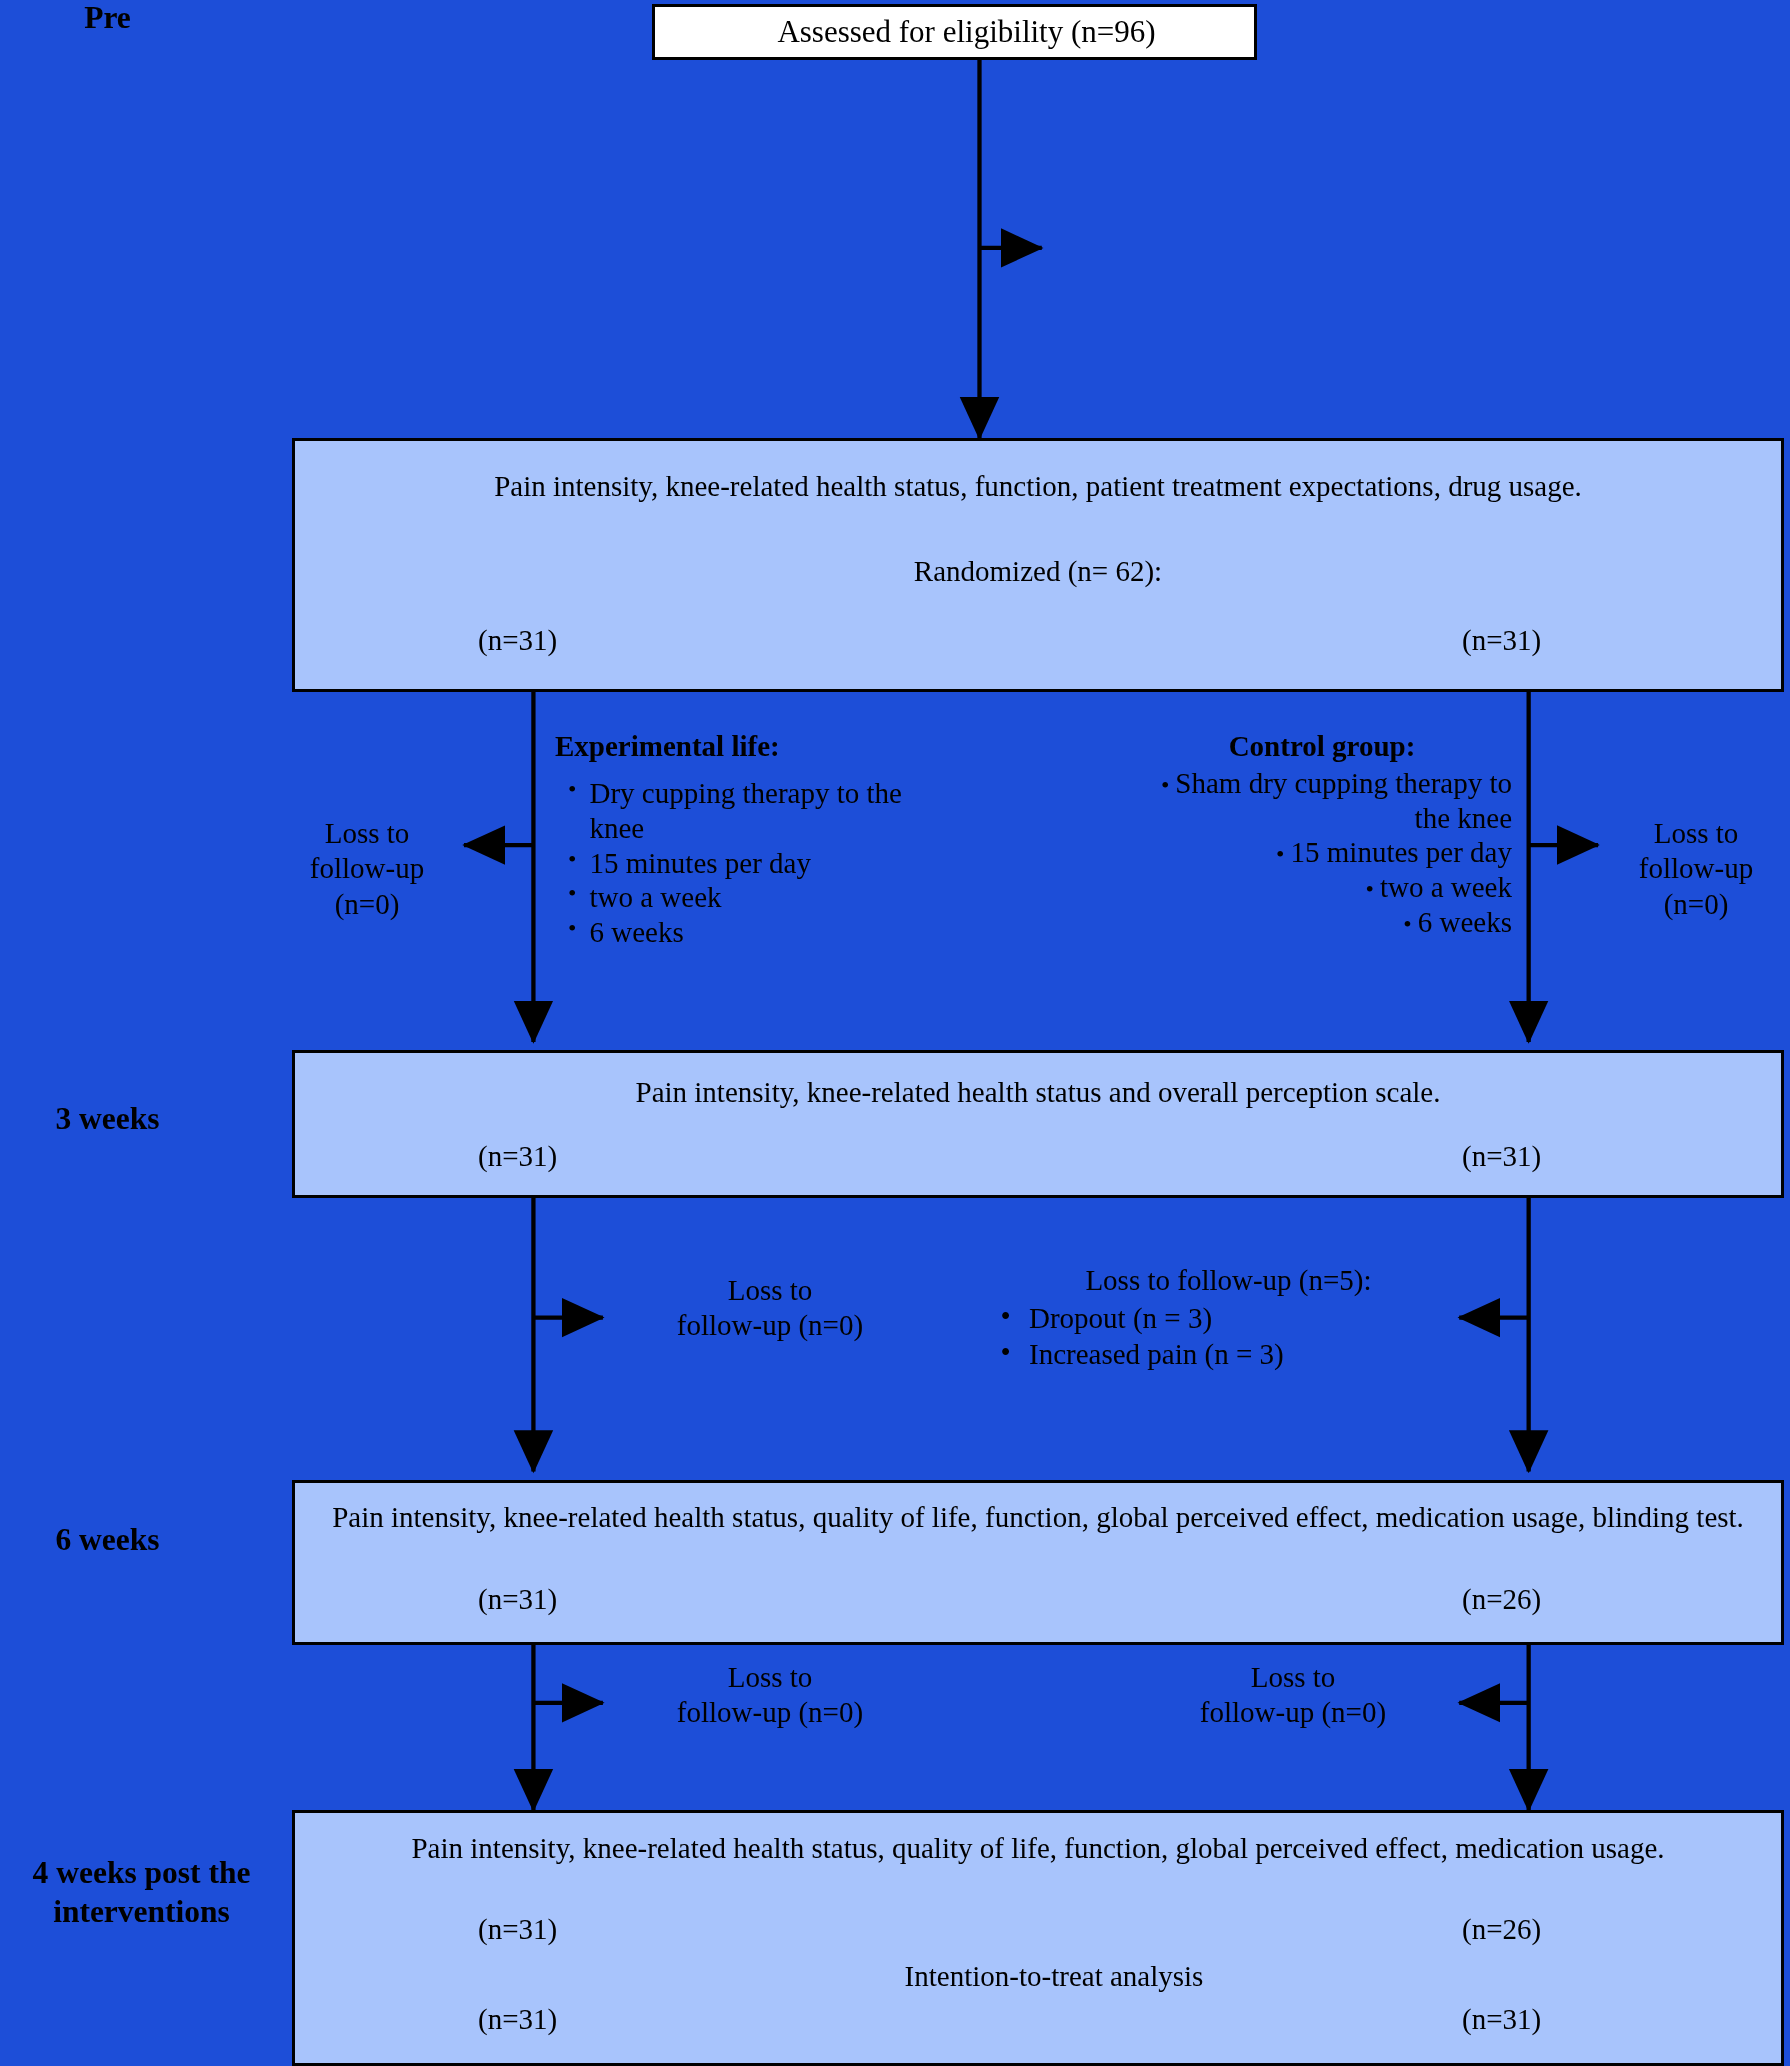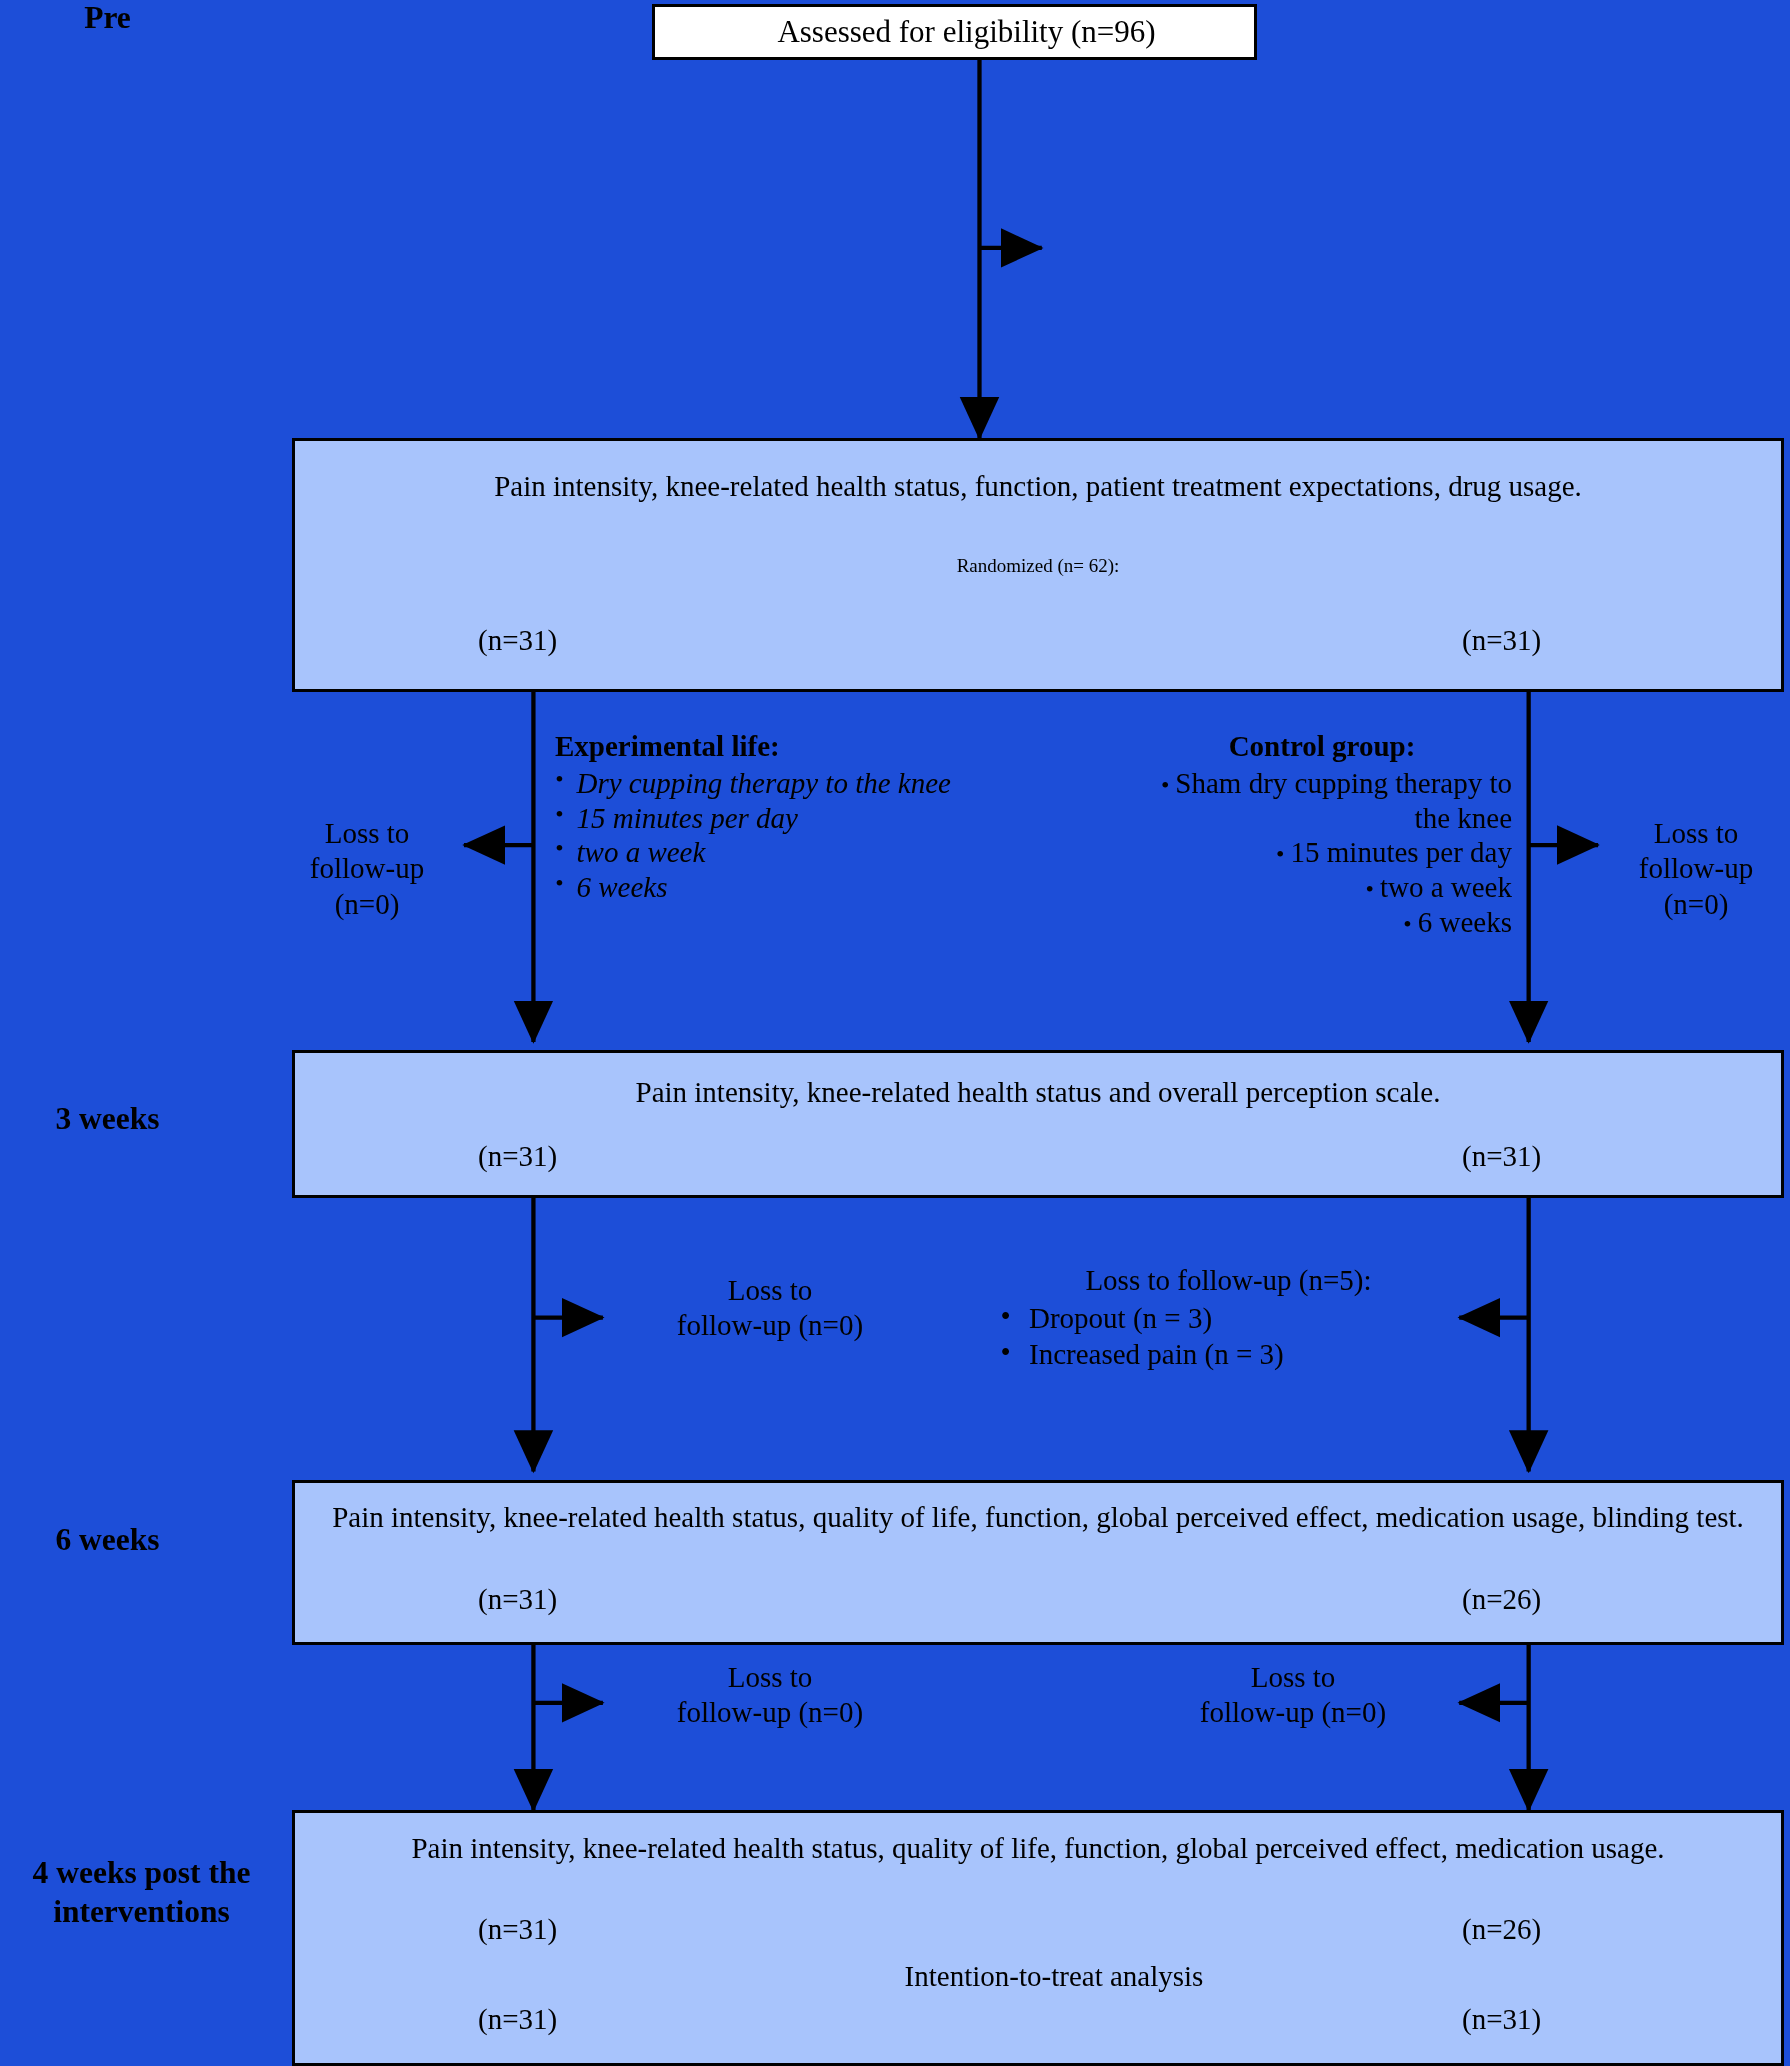--- a/index.html
+++ b/index.html
@@ -8,21 +8,21 @@
   .box{position:absolute;box-sizing:border-box;}
   .white-box{border:3.6px solid #000;background:#fff;}
   .blue-box{border:3.6px solid #000;background:#a8c4fc;}
   .ctr{text-align:center;}
   .bold{font-weight:bold;}
   .t{position:absolute;}
   svg.lines{position:absolute;left:0;top:0;width:1790px;height:2066px;pointer-events:none;}
   ul.bl{margin:0;padding:0;list-style:none;}
   ul.bl li{position:relative;padding-left:37px;}
   ul.bl li:before{content:"\2022";position:absolute;left:8.6px;top:0;font-size:29px;line-height:1.15;}
-  ul.bl2{margin:0;padding:0;list-style:none;font-style:italic;}
+  ul.bl2{margin:13px;padding:0;list-style:none;}
   ul.bl2 li{position:relative;padding-left:21.5px;}
   ul.bl2 li:before{content:"\2022";position:absolute;left:0;top:0;font-size:24px;line-height:1.12;}
   ul.blr{margin:0;padding:0;list-style:none;text-align:right;}
   ul.blr li:before{content:"\2022  ";font-size:24px;}
   .nlab{position:absolute;font-size:29px;}
 </style>
 </head>
 <body>
 
 <div id="page">
@@ -68,21 +68,21 @@
     <div>interventions</div>
   </div>
 
   <div class="box white-box" style="left:652px;top:3.6px;width:605px;height:56px;padding-left:24px;">
     <div class="ctr" style="font-size:31px;line-height:50px;">Assessed for eligibility (n=96)</div>
   </div>
 
 
   <div class="box blue-box" style="left:292px;top:438px;width:1492px;height:254px;">
     <div class="ctr" style="font-size:29px;margin-top:29px;">Pain intensity, knee-related health status, function, patient treatment expectations, drug usage.</div>
-    <div class="ctr" style="font-size:19px;margin-top:52px;">Randomized (n= 62):</div>
+    <div class="ctr" style="font-size:29px;margin-top:52px;">Randomized (n= 62):</div>
     <div class="nlab" style="left:183px;top:183px;">(n=31)</div>
     <div class="nlab" style="left:1167px;top:183px;">(n=31)</div>
   </div>
 
   <div class="t" style="left:272px;top:816px;width:190px;font-size:29px;line-height:1.22;text-align:center;">
     <div>Loss to</div>
     <div>follow-up</div>
     <div>(n=0)</div>
   </div>
 

